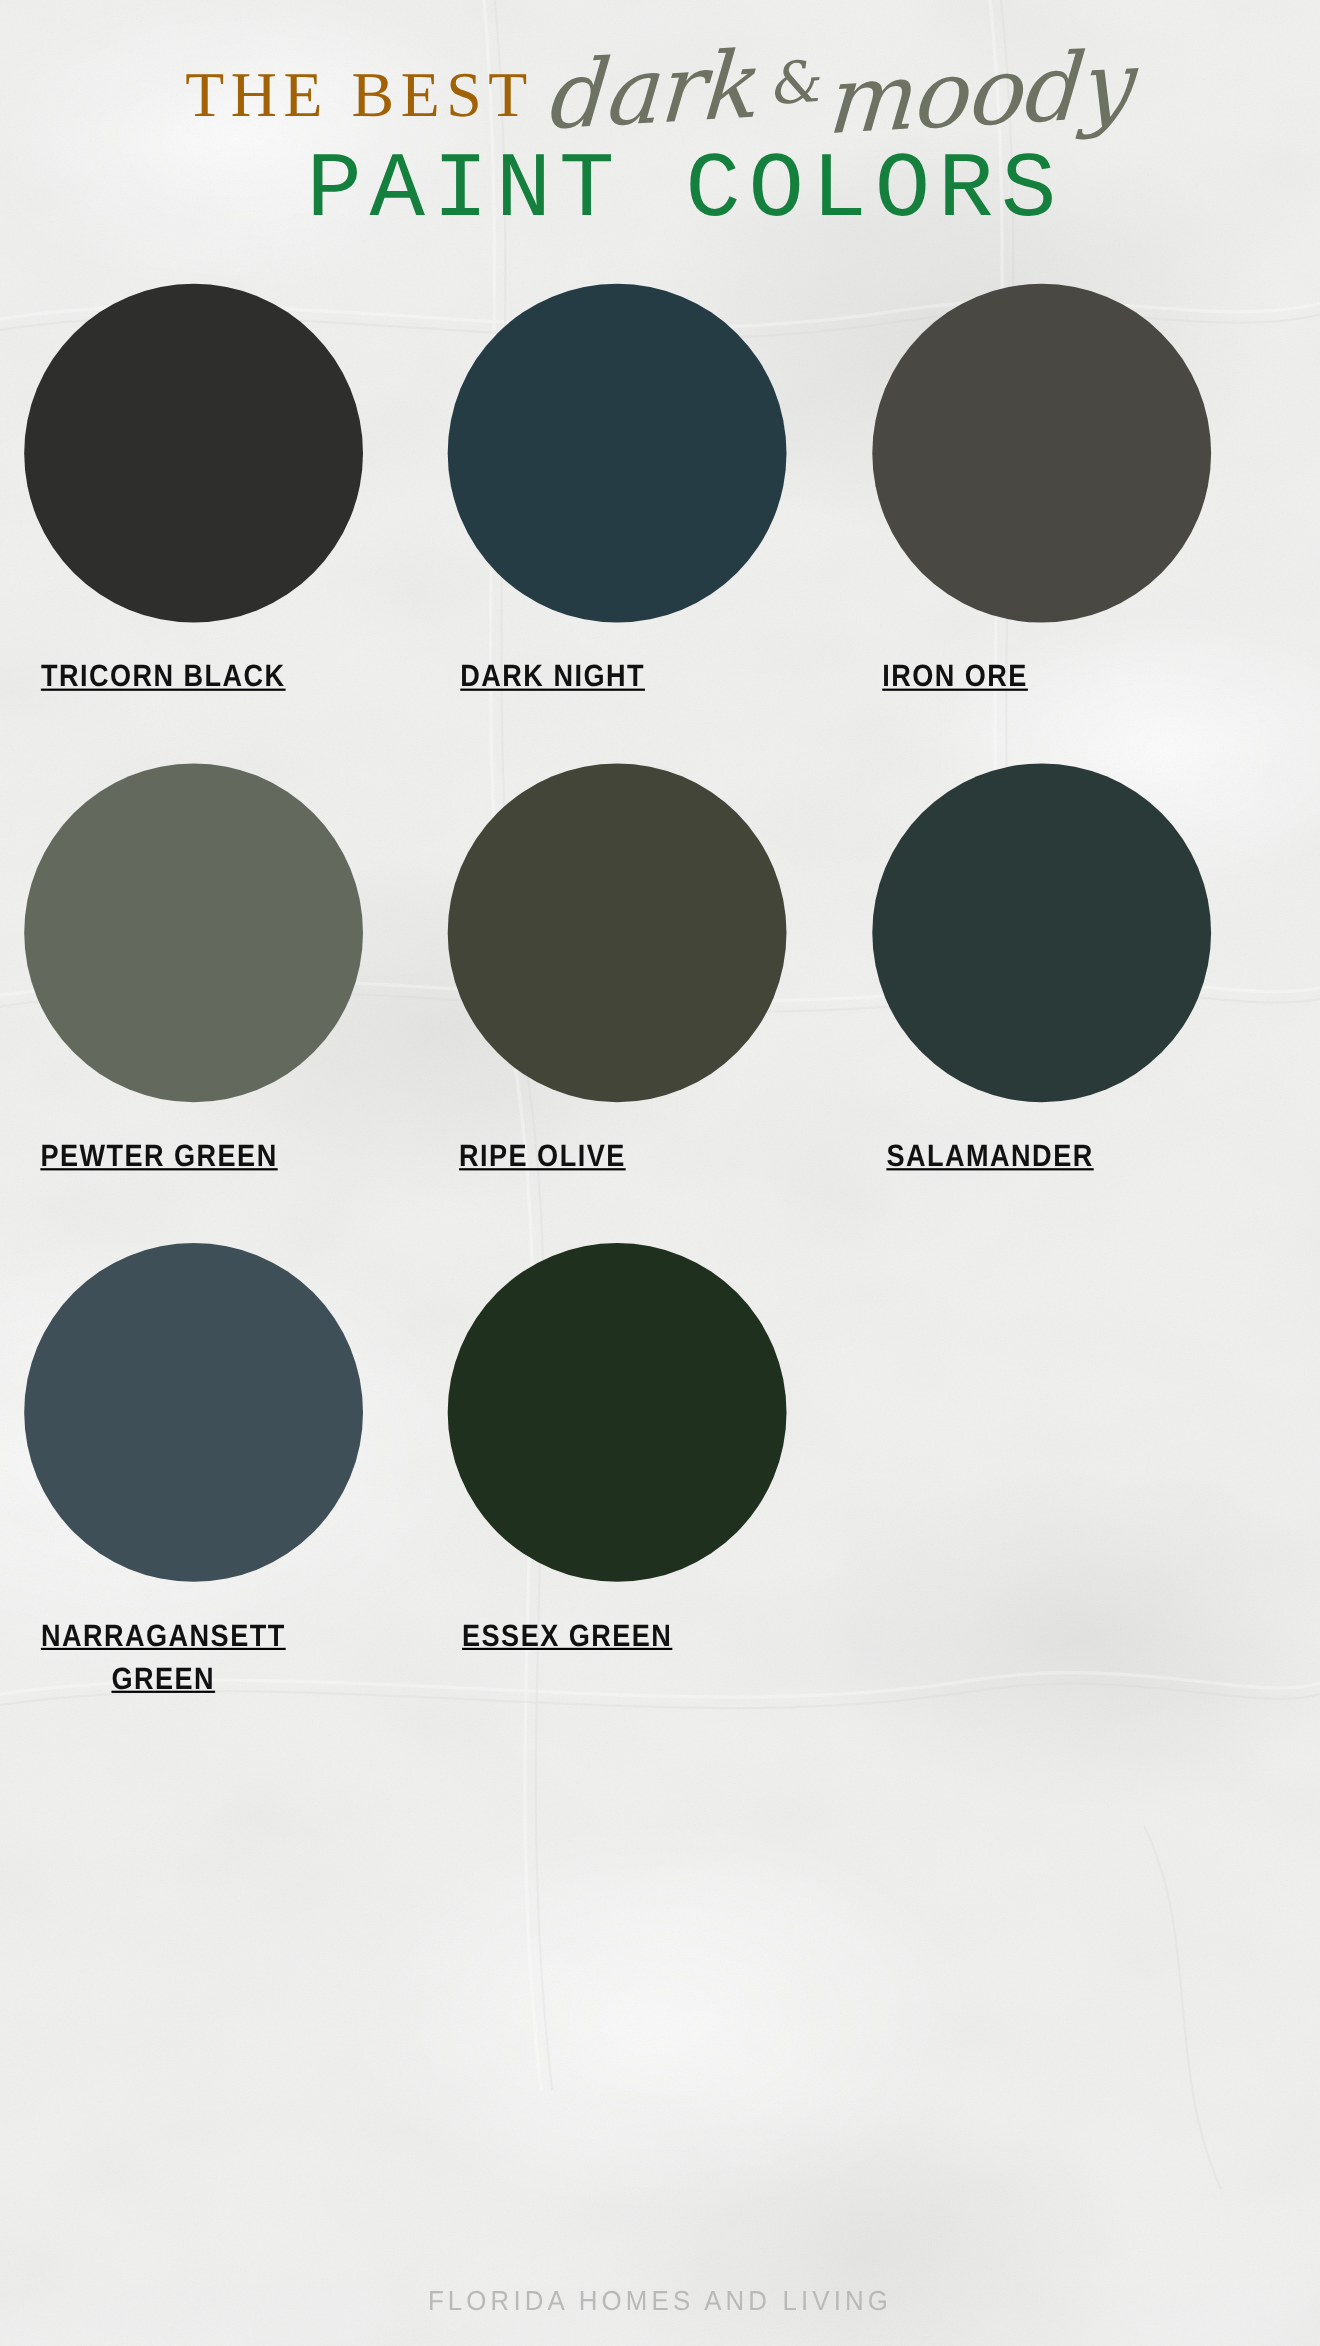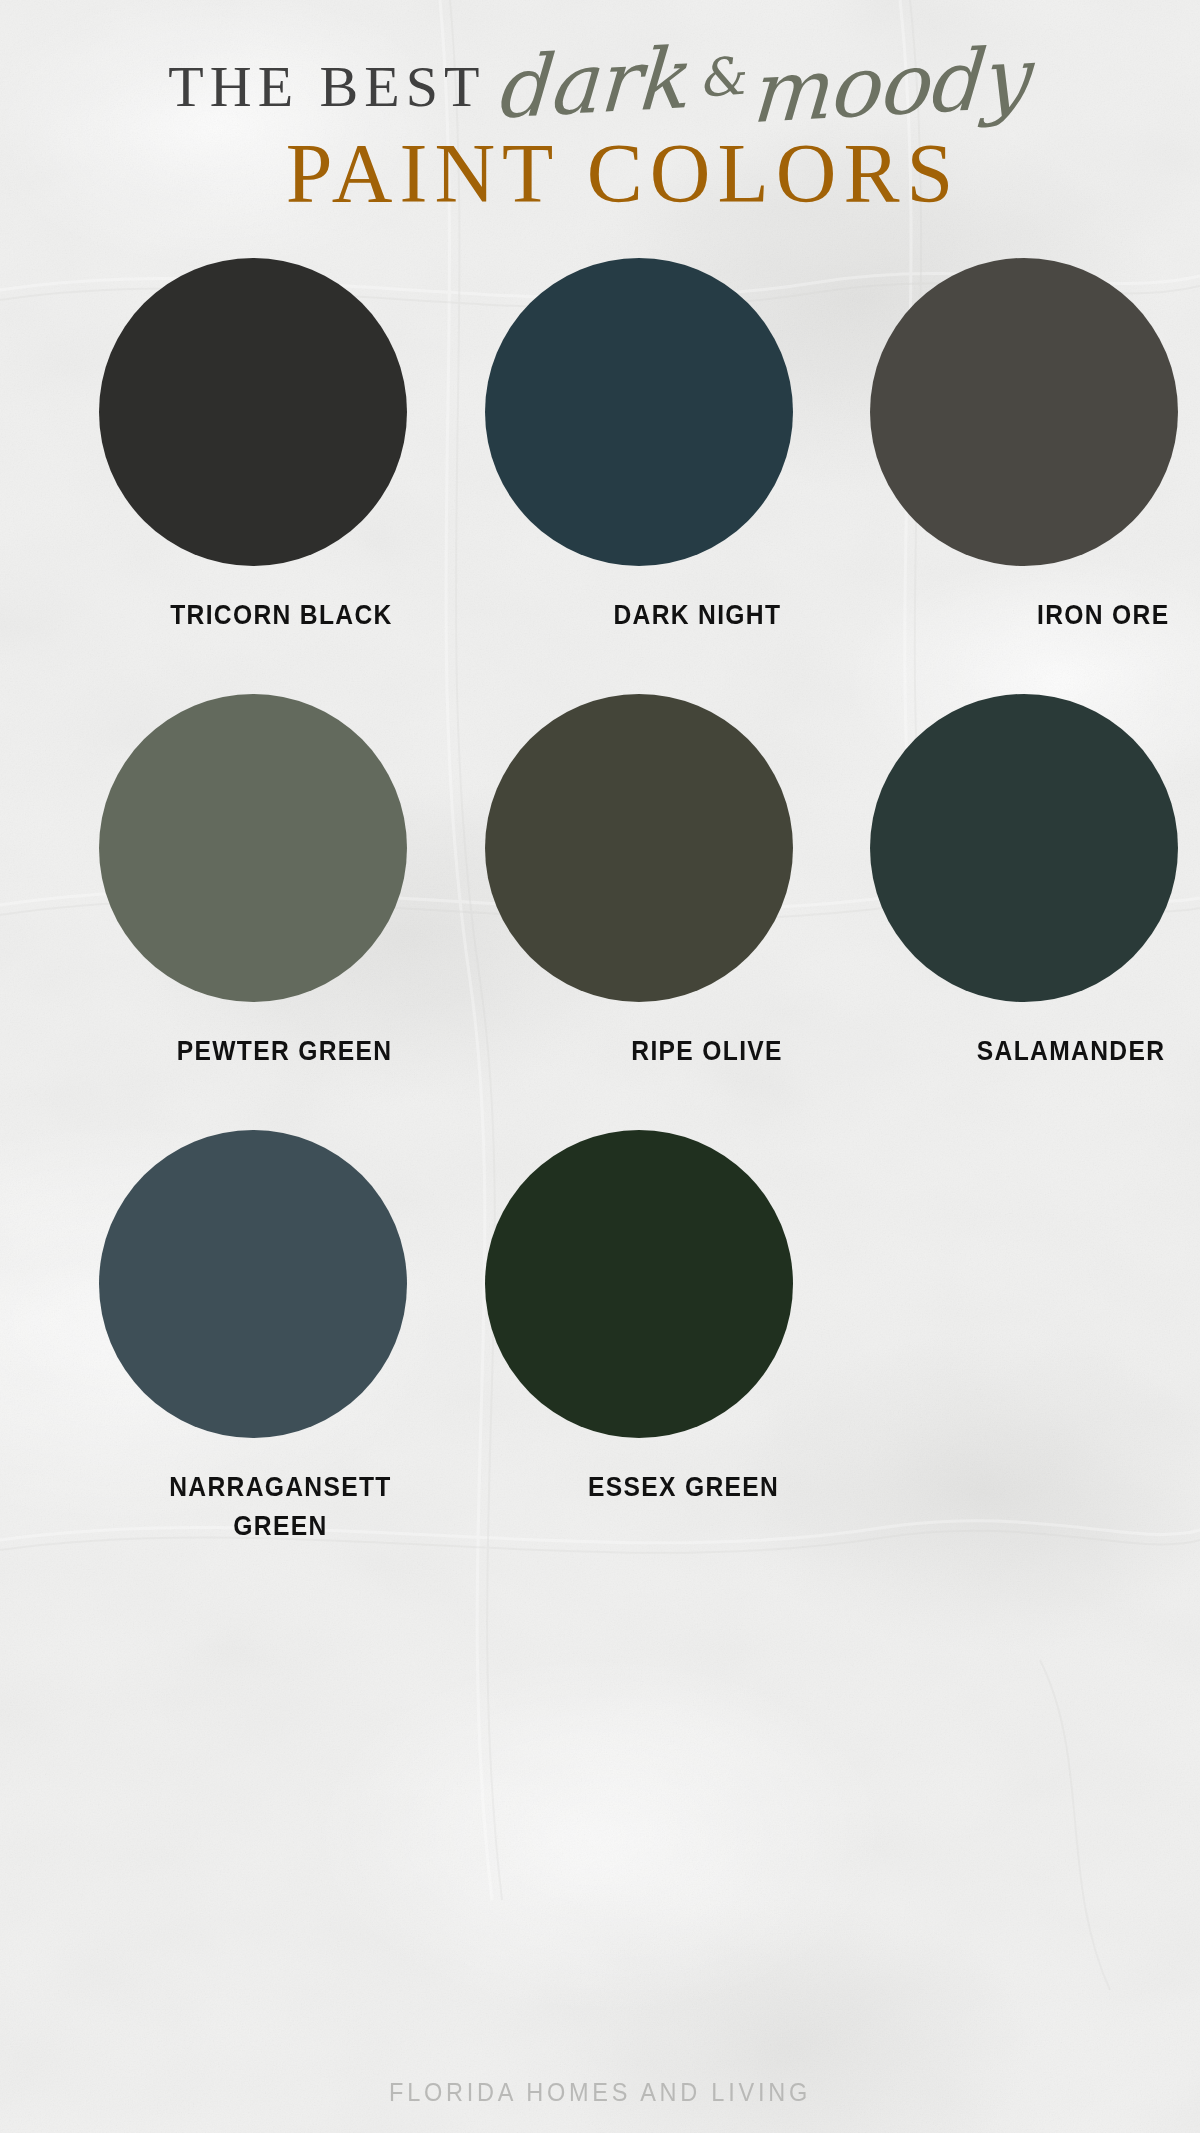--- a/index.html
+++ b/index.html
@@ -61,21 +61,21 @@
   .title-line1 {
     position: relative;
     height: 96px;
     line-height: 96px;
     white-space: nowrap;
   }
   .title-serif-small {
     font-family: "Liberation Serif", serif;
     font-size: 58px;
     letter-spacing: 6px;
-    color: #404040;
+    color: #a16207;
     font-weight: 400;
     vertical-align: middle;
   }
   .title-script {
     font-family: "DejaVu Serif", serif;
     font-style: italic;
     font-size: 84px;
     color: #6d7263;
     letter-spacing: -1px;
     font-weight: 400;
@@ -106,46 +106,47 @@
     color: #6d7263;
     letter-spacing: -1px;
     display: inline-block;
     transform: rotate(-3.2deg) skewX(-9deg);
     vertical-align: middle;
     position: relative;
     top: -2px;
   }
   .title-line2 {
     margin-top: -8px;
-    font-family: Liberation Serif, serif;
+    font-family: Liberation Mono, monospace;
     font-size: 84px;
     letter-spacing: 7px;
-    color: #a16207;
+    color: #15803d;
     font-weight: 400;
     line-height: 96px;
     white-space: nowrap;
     padding-left: 46px;
   }
 
   
   .grid {
     position: relative;
     z-index: 3;
     margin-top: 36px;
     display: grid;
     grid-template-columns: repeat(3, 1fr);
     row-gap: 0px;
     column-gap: 0px;
     padding: 0 22px;
   }
   .cell {
     display: flex;
     flex-direction: column;
-    align-items: flex-end;
+    align-items: flex-start;
     height: 436px;
+    text-decoration: underline;
   }
   .swatch {
     width: 308px;
     height: 308px;
     border-radius: 50%;
     flex: 0 0 auto;
   }
   .swatch-label {
     margin-top: 30px;
     font-family: "Liberation Sans", sans-serif;

